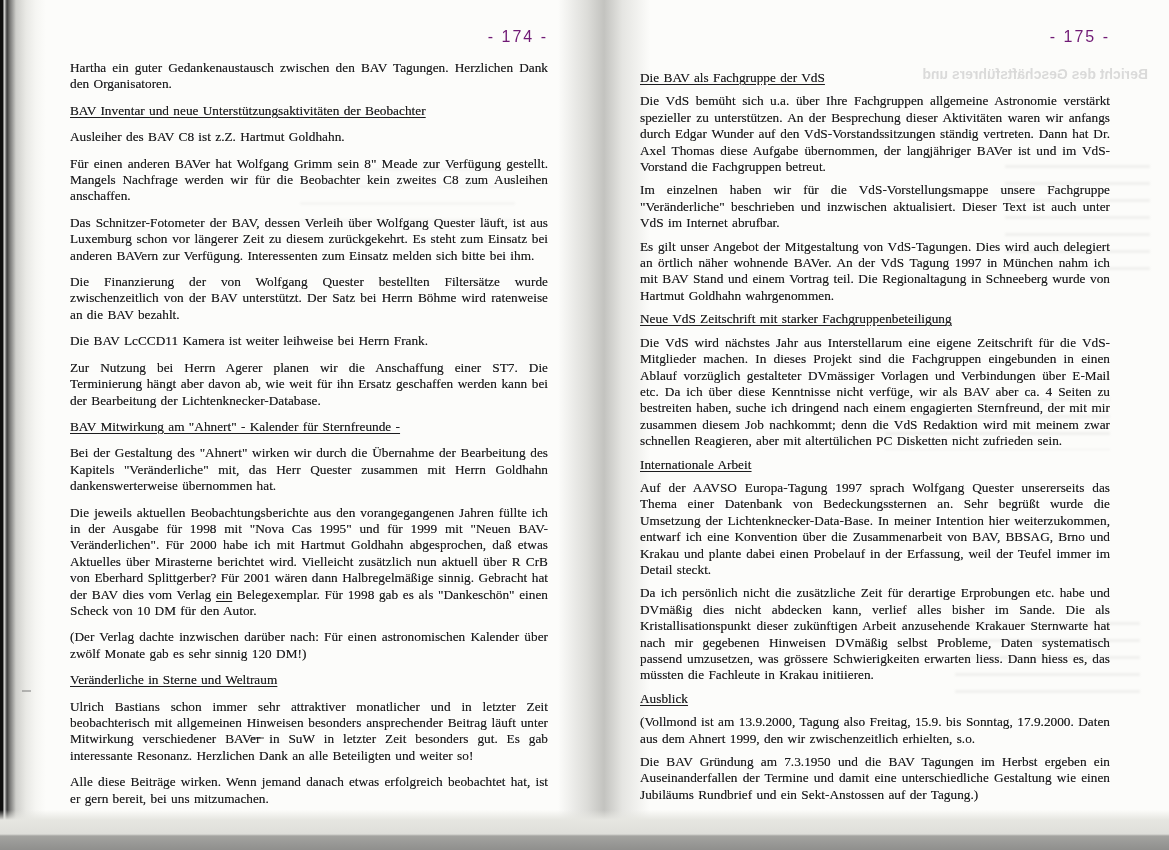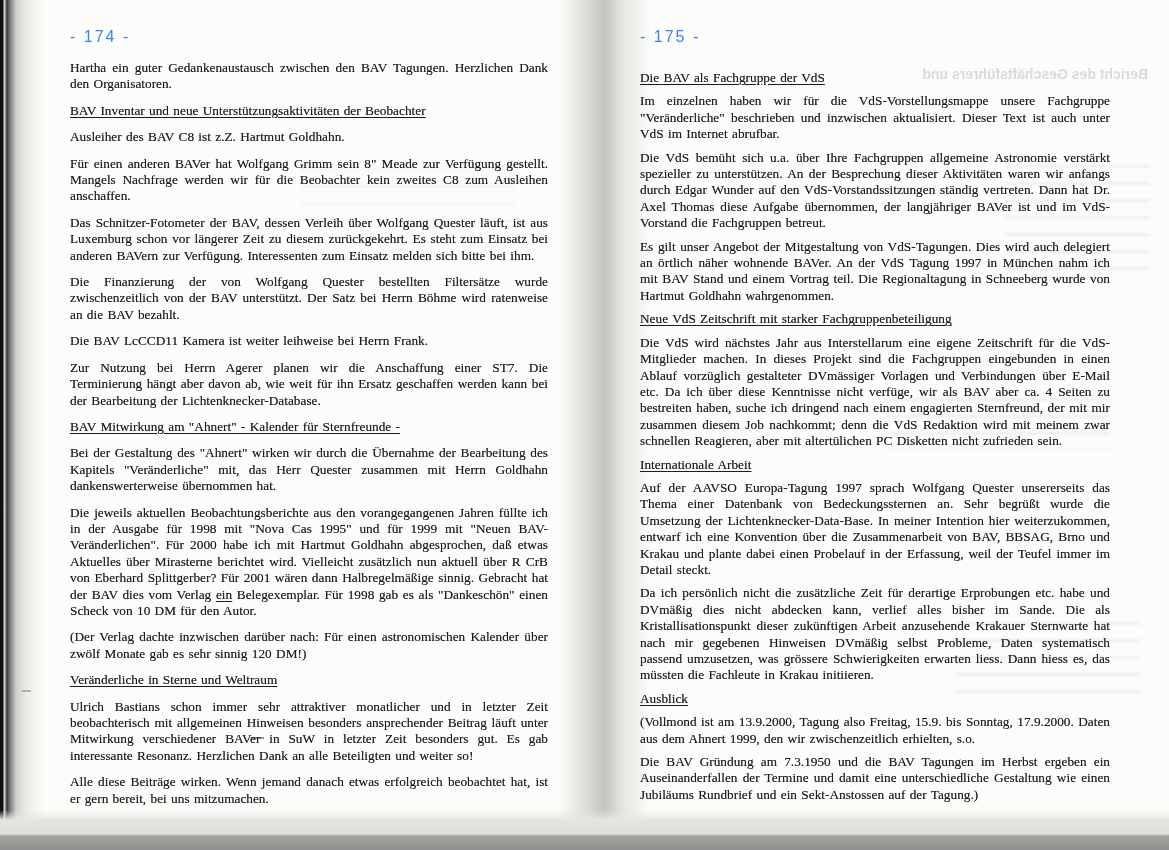--- a/index.html
+++ b/index.html
@@ -46,21 +46,21 @@
   .dash-a { position:absolute; left:251px; top:737px; width:13px; height:2px;
             background:rgba(70,70,70,0.55); }
   .dash-b { position:absolute; left:22px; top:690px; width:9px; height:2px;
             background:rgba(110,110,110,0.45); }
   
   .page { position:absolute; top:0; }
   .page-174 { left:70px;  width:478px; }
   .page-175 { left:640px; width:470px; }
   .pagenum {
     font-family:"Liberation Sans", sans-serif; font-size:16px;
-    letter-spacing:2px; text-align:left; color:#3b82f6;
+    letter-spacing:2px; text-align:right; color:#701a75;
     margin:28px 0 14px 0;
   }
   .page-175 .pagenum { margin-bottom:24px; }
   .block, .heading {
     font-size:13.3px; line-height:16.4px; margin:0 0 10px 0;
     text-align:justify; word-spacing:1px;
     text-shadow:0 0 0.35px rgba(25,25,28,0.55);
   }
   .heading {
     font-weight:normal; text-align:left;
@@ -100,22 +100,22 @@
     <p class="block"><span>Die jeweils aktuellen Beobachtungsberichte aus den vorangegangenen Jahren füllte ich in der Ausgabe für 1998 mit "Nova Cas 1995" und für 1999 mit "Neuen BAV-Veränderlichen". Für 2000 habe ich mit Hartmut Goldhahn abgesprochen, daß etwas Aktuelles über Mirasterne berichtet wird. Vielleicht zusätzlich nun aktuell über R CrB von Eberhard Splittgerber? Für 2001 wären dann Halbregelmäßige sinnig. Gebracht hat der BAV dies vom Verlag </span><span class="u">ein</span><span> Belegexemplar. Für 1998 gab es als "Dankeschön" einen Scheck von 10 DM für den Autor.</span></p>
     <p class="block">(Der Verlag dachte inzwischen darüber nach: Für einen astronomischen Kalender über zwölf Monate gab es sehr sinnig 120 DM!)</p>
     <h2 class="heading">Veränderliche in Sterne und Weltraum</h2>
     <p class="block">Ulrich Bastians schon immer sehr attraktiver monatlicher und in letzter Zeit beobachterisch mit allgemeinen Hinweisen besonders ansprechender Beitrag läuft unter Mitwirkung verschiedener BAVer in SuW in letzter Zeit besonders gut. Es gab interessante Resonanz. Herzlichen Dank an alle Beteiligten und weiter so!</p>
     <p class="block">Alle diese Beiträge wirken. Wenn jemand danach etwas erfolgreich beobachtet hat, ist er gern bereit, bei uns mitzumachen.</p>
   </section>
 
   <section class="page page-175">
     <div class="pagenum">- 175 -</div>
     <h2 class="heading">Die BAV als Fachgruppe der VdS</h2>
+    <p class="block">Die VdS bemüht sich u.a. über Ihre Fachgruppen allgemeine Astronomie verstärkt spezieller zu unterstützen. An der Besprechung dieser Aktivitäten waren wir anfangs durch Edgar Wunder auf den VdS-Vorstandssitzungen ständig vertreten. Dann hat Dr. Axel Thomas diese Aufgabe übernommen, der langjähriger BAVer ist und im VdS-Vorstand die Fachgruppen betreut.</p>
     <p class="block">Im einzelnen haben wir für die VdS-Vorstellungsmappe unsere Fachgruppe "Veränderliche" beschrieben und inzwischen aktualisiert. Dieser Text ist auch unter VdS im Internet abrufbar.</p>
-    <p class="block">Die VdS bemüht sich u.a. über Ihre Fachgruppen allgemeine Astronomie verstärkt spezieller zu unterstützen. An der Besprechung dieser Aktivitäten waren wir anfangs durch Edgar Wunder auf den VdS-Vorstandssitzungen ständig vertreten. Dann hat Dr. Axel Thomas diese Aufgabe übernommen, der langjähriger BAVer ist und im VdS-Vorstand die Fachgruppen betreut.</p>
     <p class="block">Es gilt unser Angebot der Mitgestaltung von VdS-Tagungen. Dies wird auch delegiert an örtlich näher wohnende BAVer. An der VdS Tagung 1997 in München  nahm ich  mit  BAV Stand und einem Vortrag teil. Die Regionaltagung in Schneeberg wurde von Hartmut Goldhahn wahrgenommen.</p>
     <h2 class="heading">Neue VdS Zeitschrift mit starker Fachgruppenbeteiligung</h2>
     <p class="block">Die VdS wird nächstes Jahr aus Interstellarum eine eigene Zeitschrift für die VdS-Mitglieder machen. In dieses Projekt sind die Fachgruppen eingebunden in einen Ablauf vorzüglich gestalteter DVmässiger Vorlagen und Verbindungen über E-Mail etc. Da ich über diese Kenntnisse nicht verfüge, wir als BAV aber ca. 4 Seiten zu bestreiten haben, suche ich dringend nach einem engagierten Sternfreund, der mit mir zusammen diesem Job nachkommt; denn die VdS Redaktion wird mit meinem zwar schnellen Reagieren, aber  mit altertülichen PC Disketten nicht zufrieden sein.</p>
     <h2 class="heading">Internationale Arbeit</h2>
     <p class="block">Auf der AAVSO Europa-Tagung 1997 sprach Wolfgang Quester unsererseits das Thema einer Datenbank von Bedeckungssternen an. Sehr begrüßt wurde die Umsetzung der Lichtenknecker-Data-Base. In meiner Intention hier weiterzukommen, entwarf ich eine Konvention über die Zusammenarbeit von BAV, BBSAG, Brno und Krakau und plante dabei einen Probelauf in der Erfassung, weil der Teufel immer im Detail steckt.</p>
     <p class="block">Da ich persönlich nicht die zusätzliche Zeit für derartige Erprobungen etc. habe und DVmäßig dies nicht abdecken kann, verlief alles bisher im Sande. Die als Kristallisationspunkt dieser zukünftigen Arbeit anzusehende Krakauer Sternwarte hat nach mir gegebenen Hinweisen DVmäßig selbst  Probleme, Daten systematisch passend umzusetzen, was grössere Schwierigkeiten erwarten liess. Dann hiess es, das müssten die Fachleute in Krakau initiieren.</p>
     <h2 class="heading">Ausblick</h2>
     <p class="block">(Vollmond ist am 13.9.2000, Tagung also Freitag, 15.9. bis Sonntag, 17.9.2000. Daten aus dem Ahnert 1999, den wir zwischenzeitlich erhielten, s.o.</p>
     <p class="block">Die BAV Gründung am 7.3.1950 und die BAV Tagungen im Herbst ergeben ein Auseinanderfallen der Termine und damit eine unterschiedliche Gestaltung wie einen Jubiläums Rundbrief und ein Sekt-Anstossen auf der Tagung.)</p>
 

